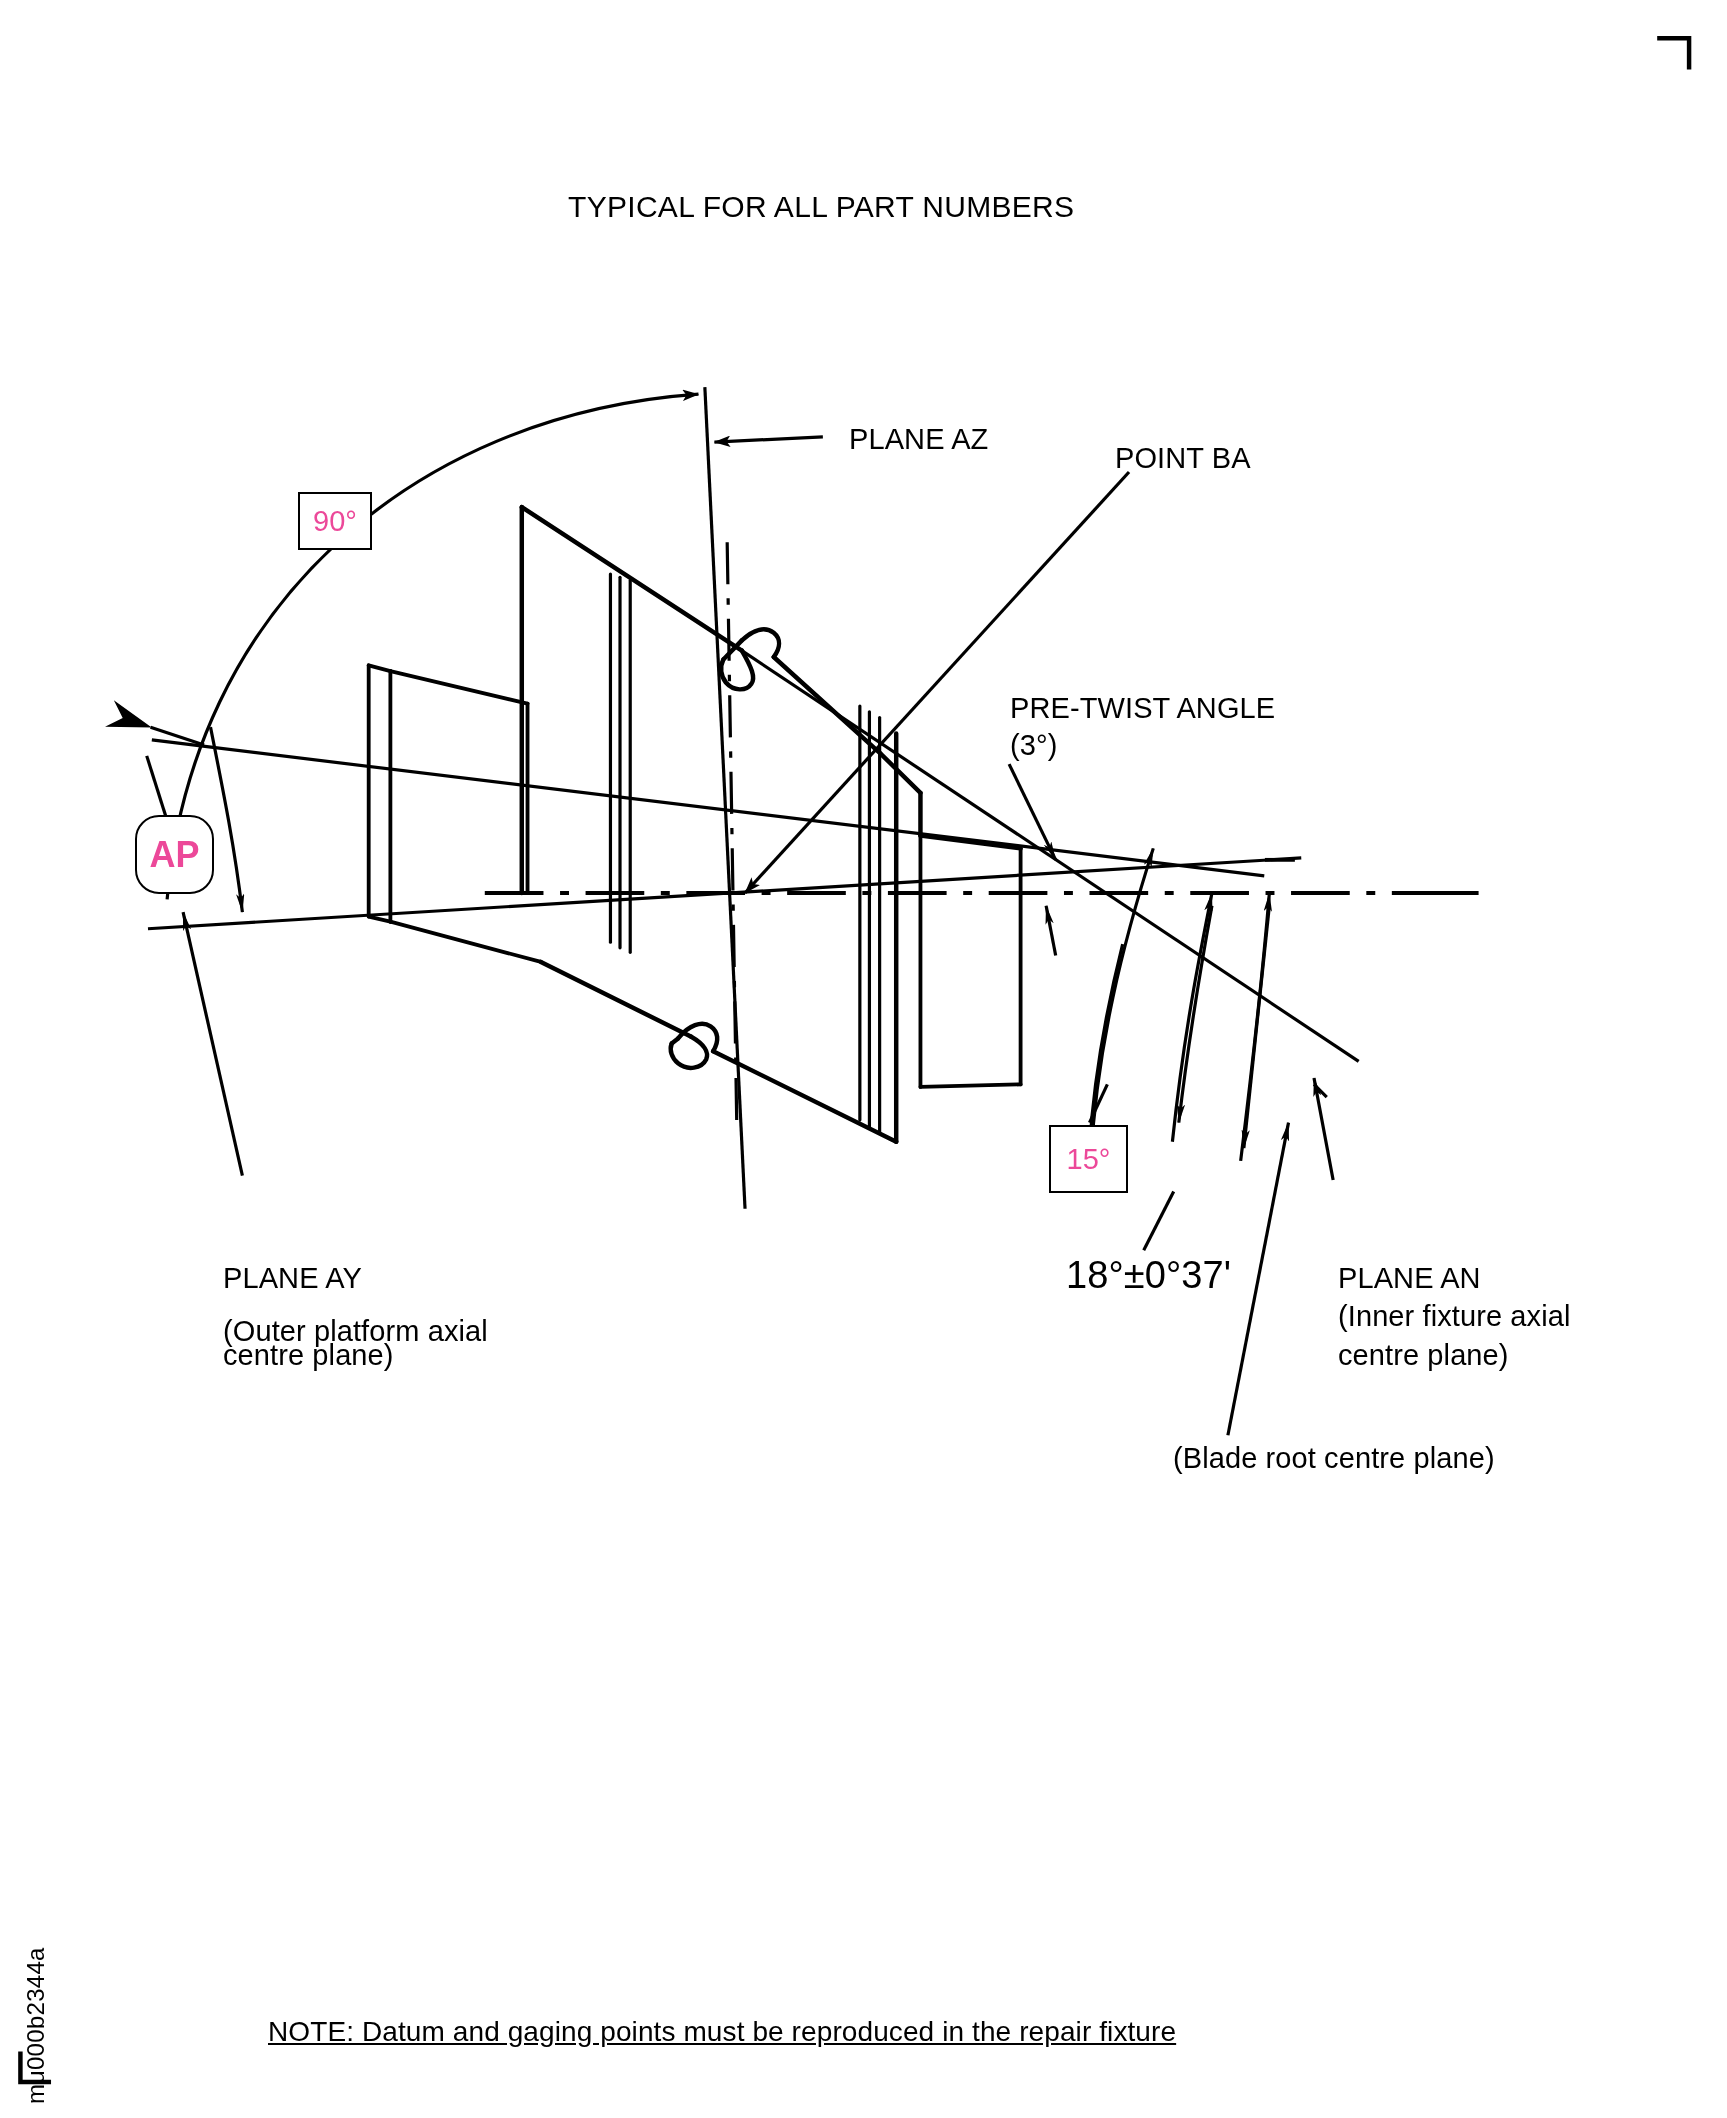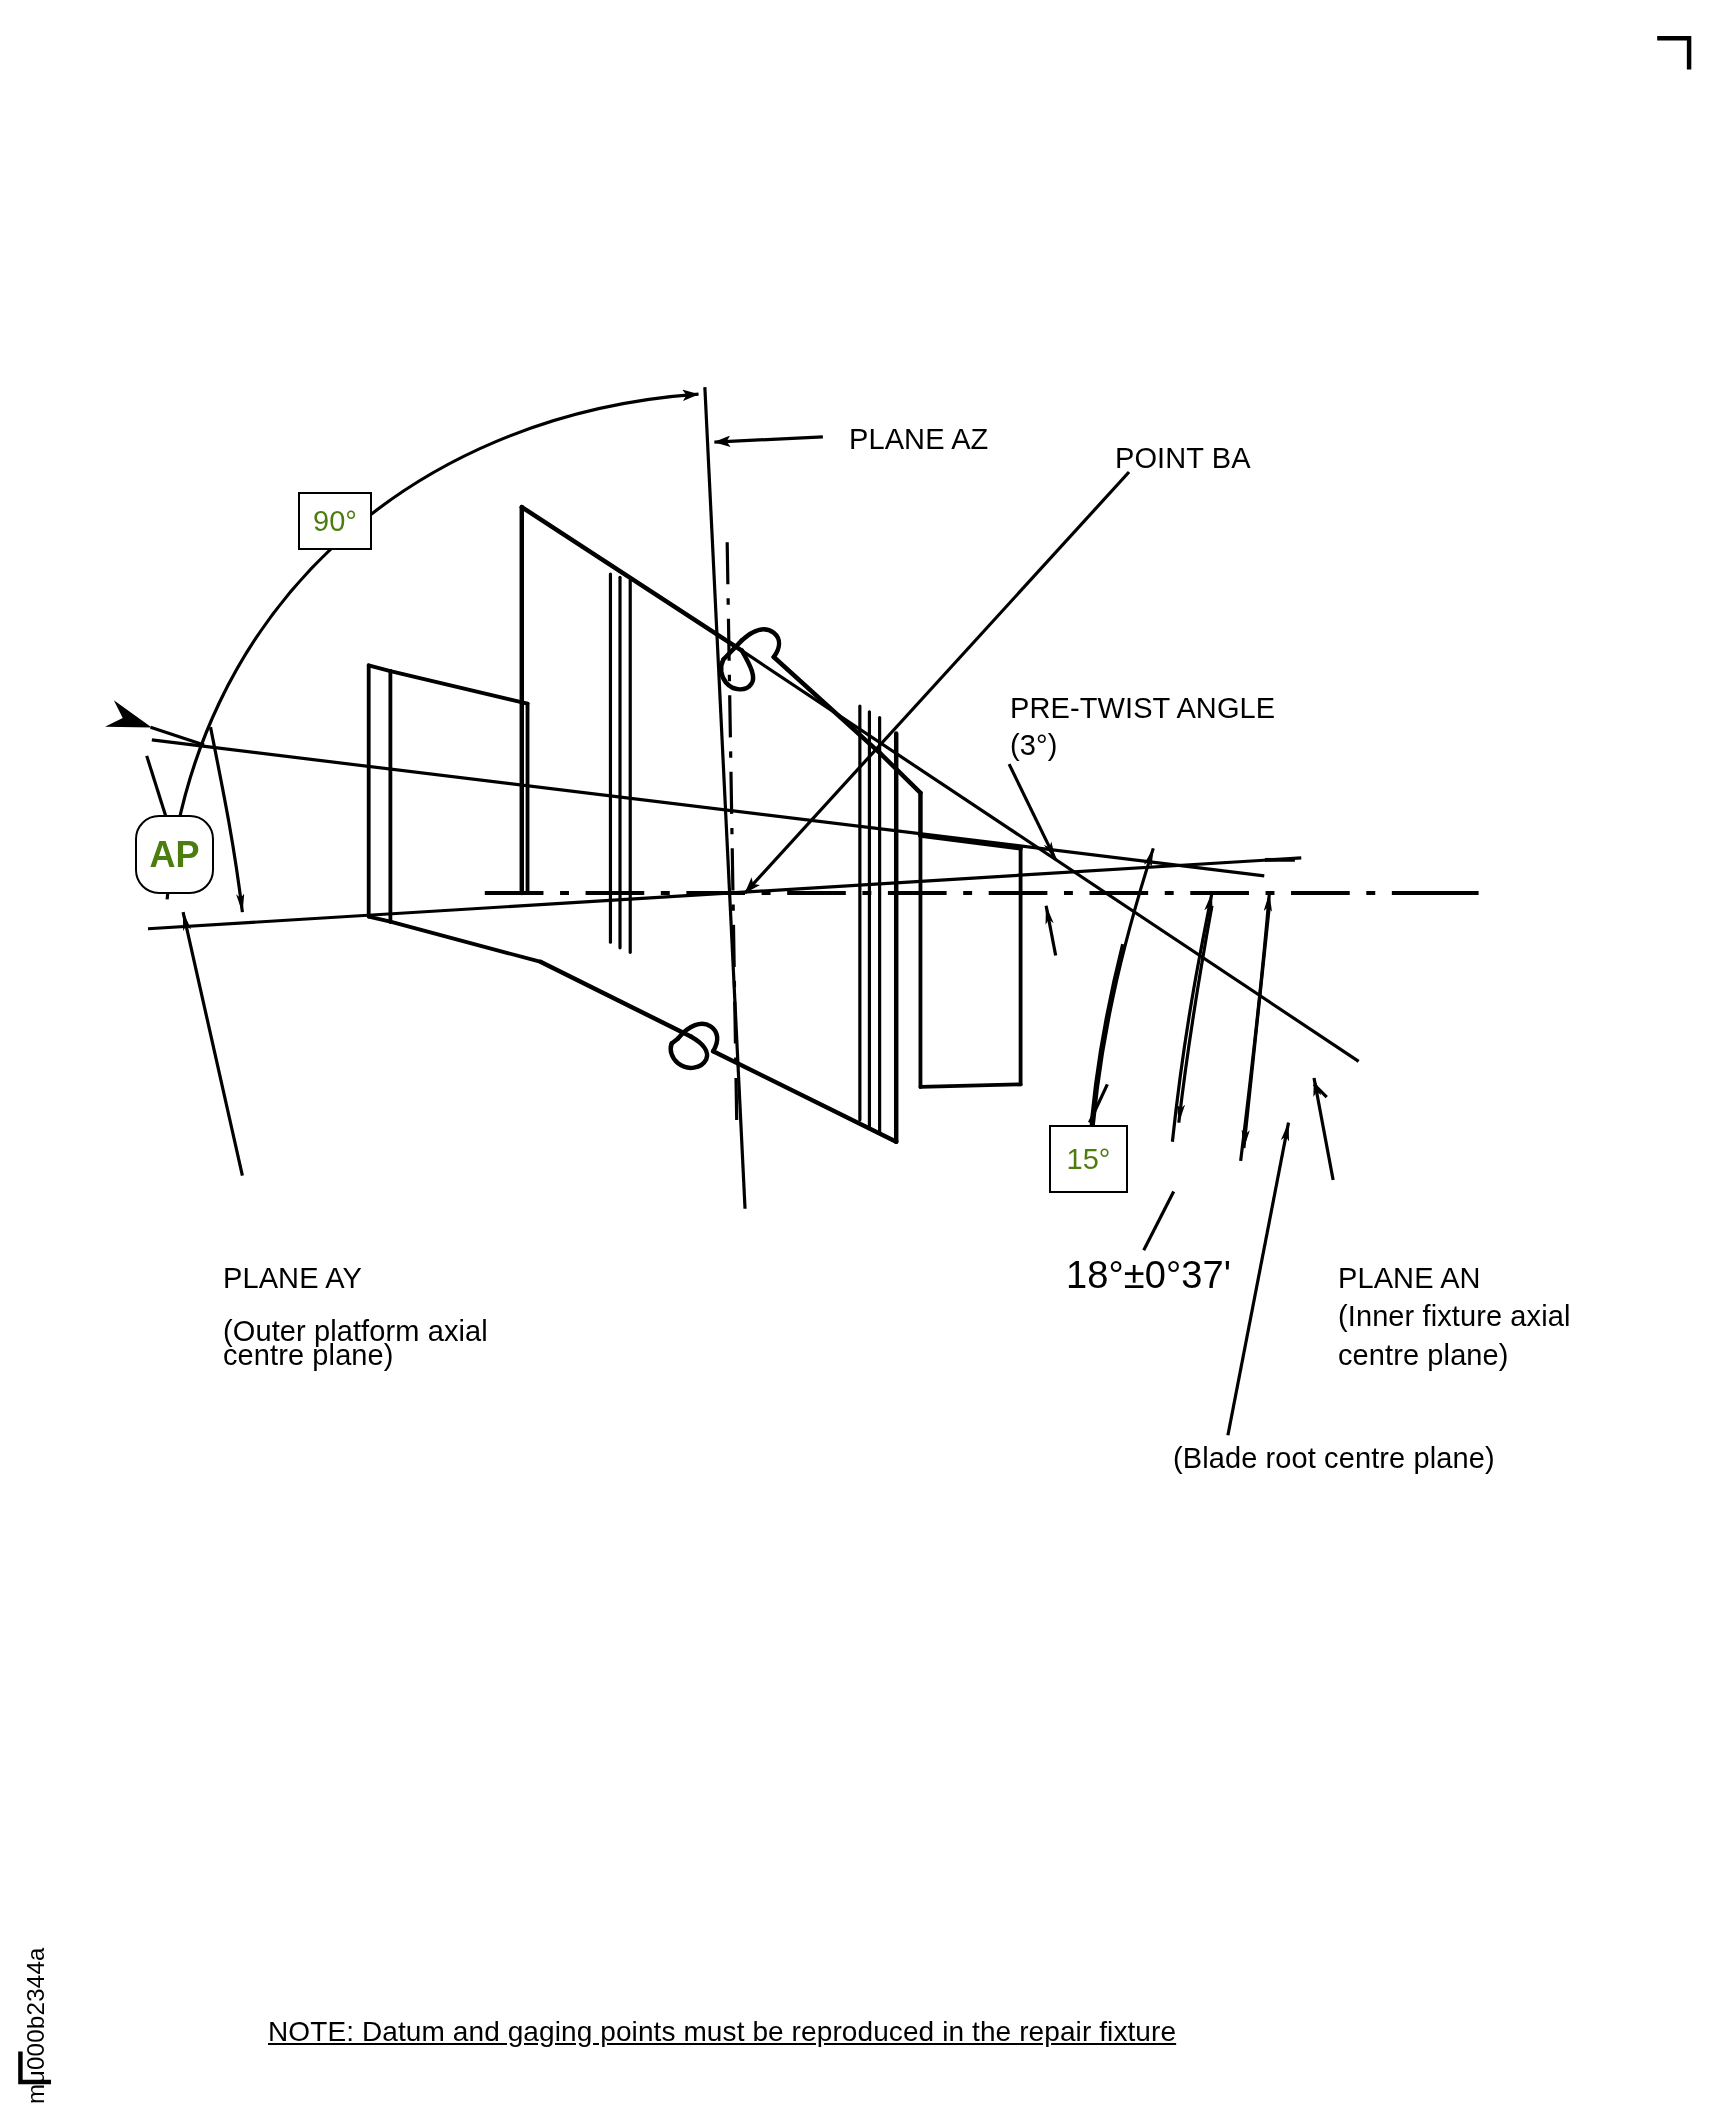--- a/index.html
+++ b/index.html
@@ -61,21 +61,21 @@
     text-decoration: underline;
   }
   .boxed {
     position: absolute;
     border: 2.6px solid #000;
     background: #fff;
     display: flex;
     align-items: center;
     justify-content: center;
     font-family: "Liberation Sans", sans-serif;
-    color: #4d7c0f;
+    color: #ec4899;
   }
   .boxed.datum {
     font-weight: bold;
     font-size: 36px;
     border-radius: 24px;
   }
   .boxed.angle {
     font-size: 29px;
   }
   .figid {
@@ -279,20 +279,21 @@
     <g stroke="#000" stroke-width="5" fill="none">
       <path d="M1708,1760 L1736,1700"></path>
     </g>
 
     <g stroke="#000" stroke-width="6" fill="none">
       <path d="M2230,1400 L2318,1400"></path>
     </g>
 
   </svg>
 
+  <div class="txt title-text" style="left:568px; top:188px;">TYPICAL FOR ALL PART NUMBERS</div>
 
   <div class="txt callout-text" style="left:849px; top:421px;">PLANE AZ</div>
 
   <div class="txt callout-text" style="left:1115px; top:440px;">POINT BA</div>
 
   <div class="txt callout-text" style="left:1010px; top:690px;">PRE-TWIST ANGLE</div>
 
   <div class="txt callout-text" style="left:1010px; top:727px;">(3°)</div>
 
   <div class="boxed angle" style="left:298px; top:492px; width:70px; height:54px;">

